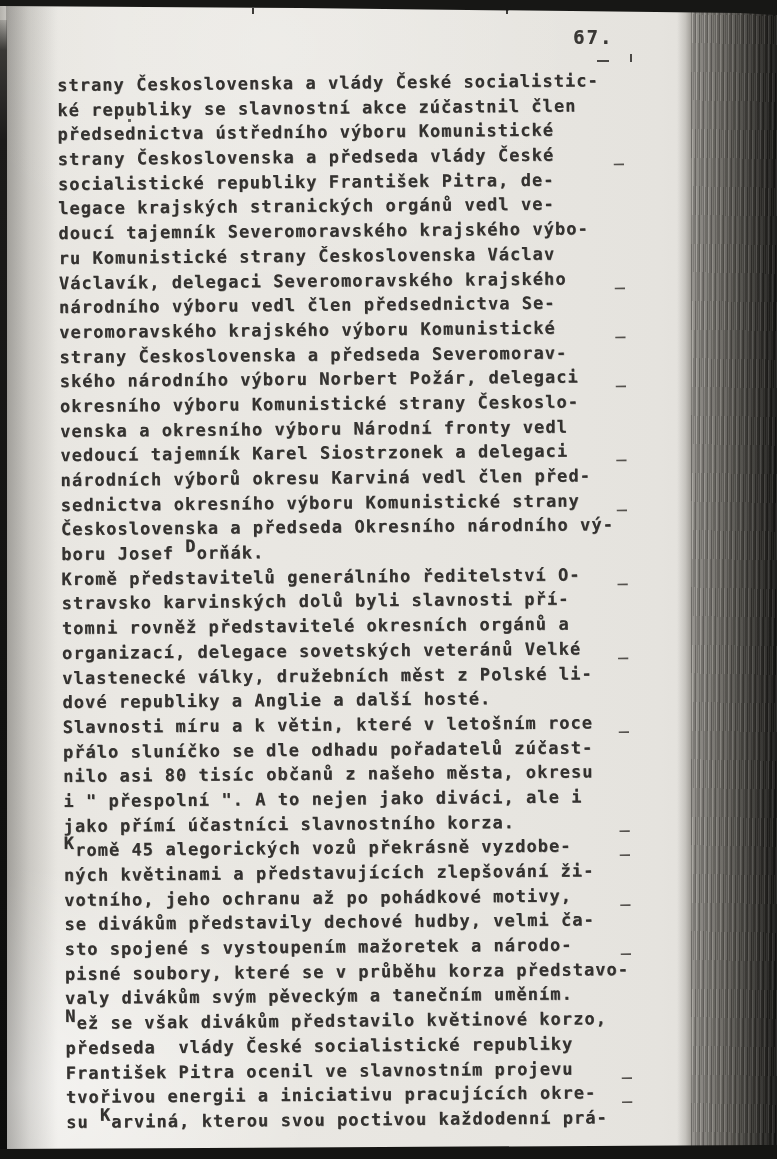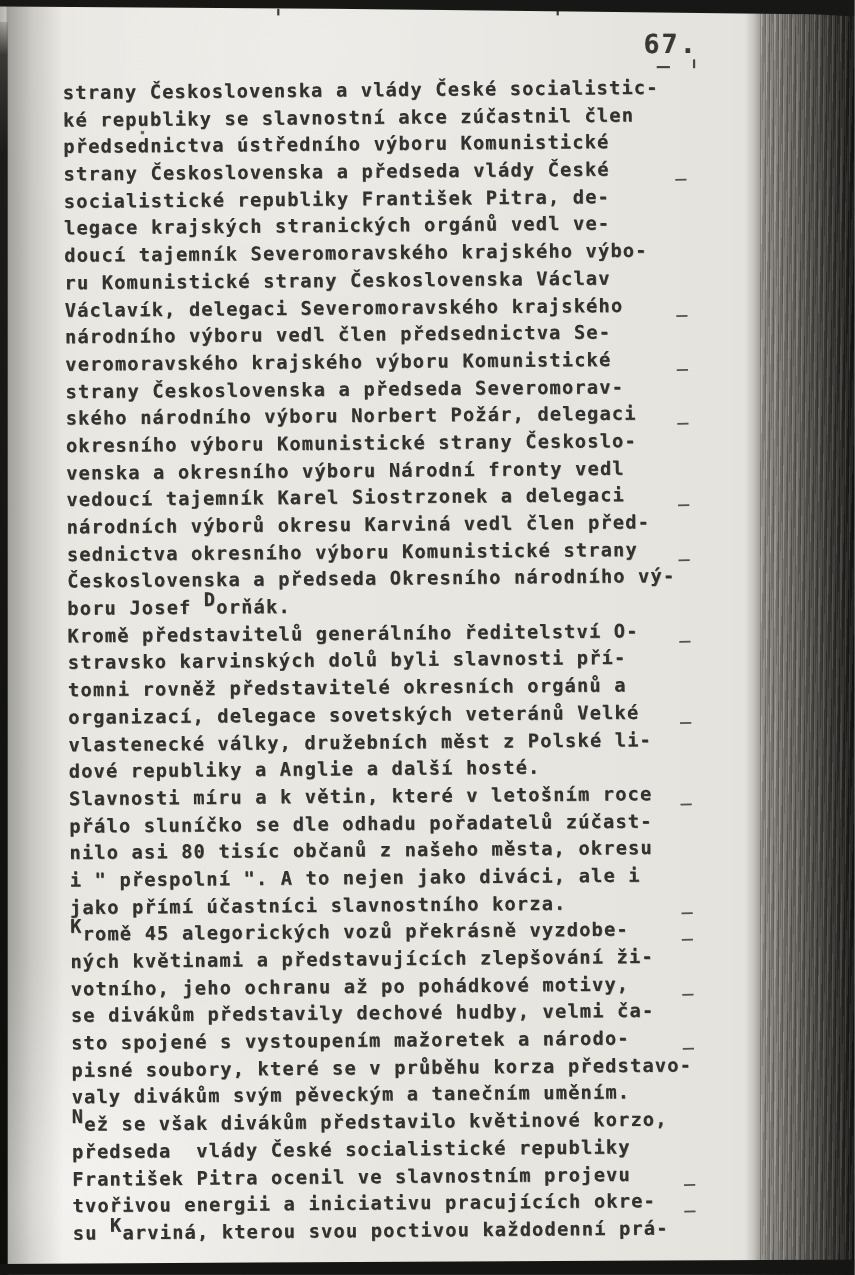--- a/index.html
+++ b/index.html
@@ -35,23 +35,22 @@
       repeating-linear-gradient(90deg,rgba(0,0,0,0.26) 0 1px,rgba(255,255,255,0.05) 1px 2px,rgba(0,0,0,0.10) 2px 4px),
       repeating-linear-gradient(92deg,rgba(255,255,255,0.07) 0 3px,rgba(0,0,0,0.10) 3px 6px),
       linear-gradient(90deg,#a19e98 0,#928f89 8px,#84817b 20px,#6e6b65 34px,#504e49 52px,#3a3834 66px,#262522 78px,#161614 86px);
   }
   .right-band::before{
     content:"";position:absolute;left:-14px;top:0;width:14px;height:100%;
     background:linear-gradient(90deg,rgba(161,158,152,0) 0,rgba(161,158,152,0.45) 60%,#a19e98 100%);
   }
   .page-number{
     position:absolute;left:573px;top:26px;z-index:2;
-    font-size:24px;font-weight:700;letter-spacing:2px;color:#3a3835;
+    font-size:19px;font-weight:700;letter-spacing:2px;color:#3a3835;
     text-shadow:0.4px 0.4px 0.6px rgba(40,38,35,0.5);
-    margin-left:12px;
   }
   .text-block{
     position:absolute;left:57px;top:73px;width:600px;z-index:2;
     transform:rotate(-0.5deg);transform-origin:0 0;
     color:var(--ink,#343230);font-size:17px;font-weight:700;letter-spacing:1.05px;
   }
   .line{
     position:relative;height:24.7px;line-height:24.7px;white-space:pre;
     text-shadow:0.4px 0.4px 0.5px rgba(50,48,44,0.55);
   }

